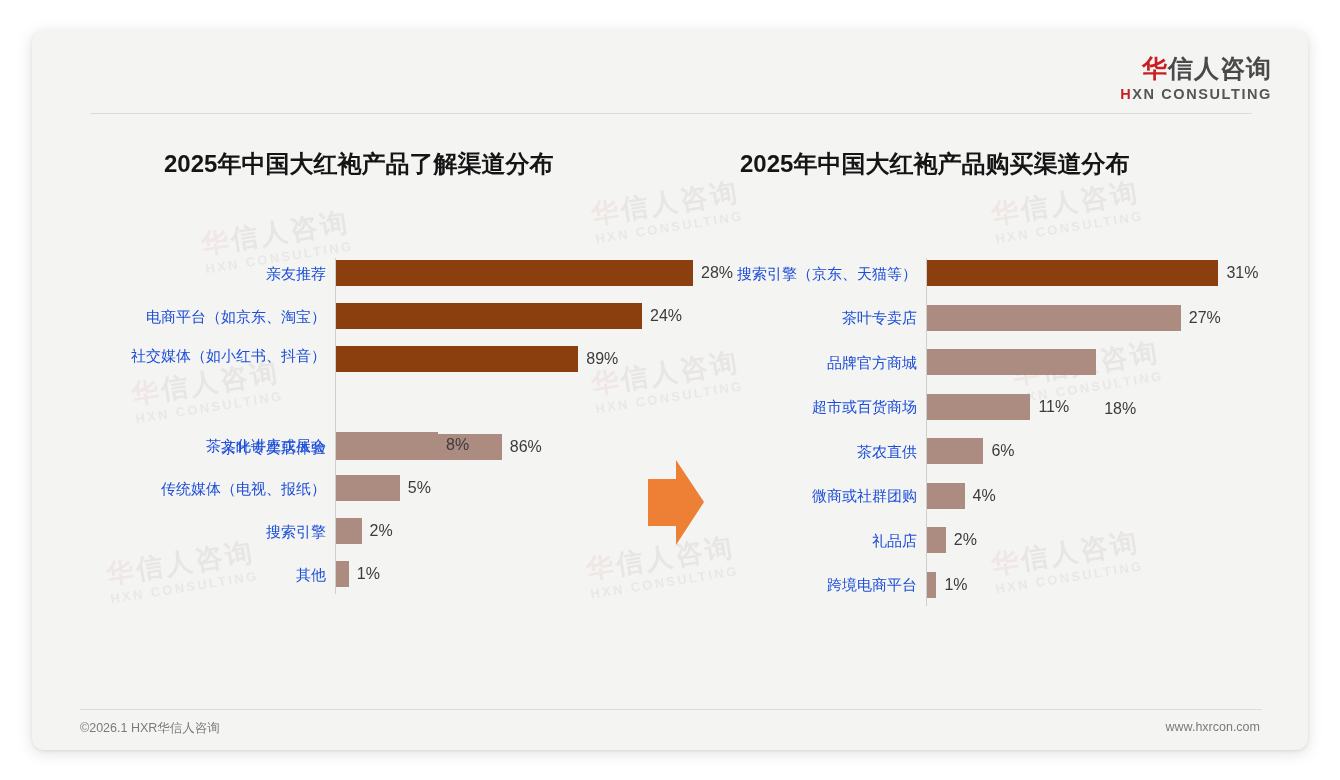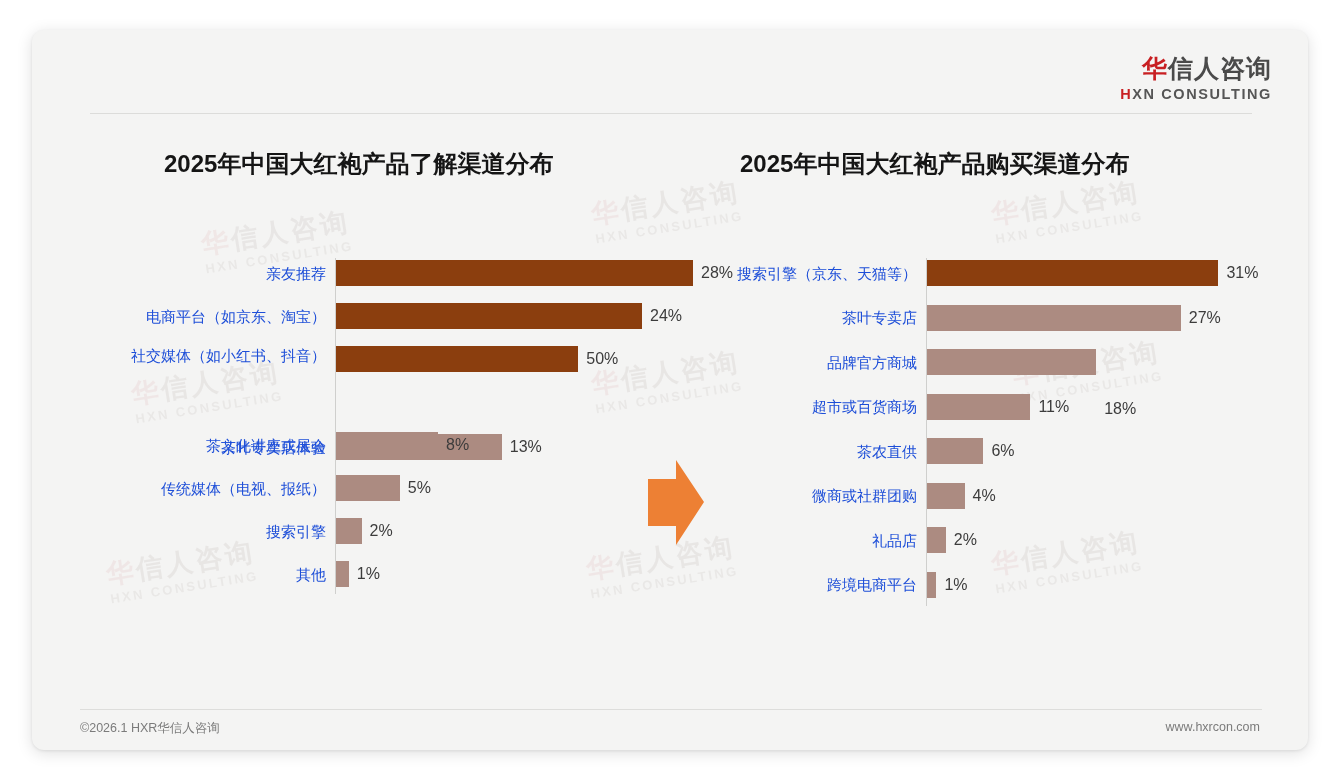--- a/index.html
+++ b/index.html
@@ -279,26 +279,26 @@
               <div class="bar-value" style="left: 623px; top: 5px;">28%</div>
             </div>
             <div class="bar-row" style="top: 45px; height: 26px;">
               <div class="bar-label" style="top: 5.5px;">电商平台（如京东、淘宝）</div>
               <div class="bar" style="width: 306px; height: 26px; background: rgb(139, 62, 14);"></div>
               <div class="bar-value" style="left: 572px; top: 5px;">24%</div>
             </div>
             <div class="bar-row" style="top: 88px; height: 26px;">
               <div class="bar-label" style="top: 2px;">社交媒体（如小红书、抖音）</div>
               <div class="bar" style="width: 242.25px; height: 26px; background: rgb(139, 62, 14);"></div>
-              <div class="bar-value" style="left: 508.25px; top: 5px;">50%</div>
+              <div class="bar-value" style="left: 508.25px; top: 5px;">89%</div>
             </div>
             <div class="bar-row" style="top: 131px; height: 26px; margin-top: 45px;">
               <div class="bar-label" style="top: 5.5px;">茶叶专卖店体验</div>
               <div class="bar" style="width: 165.75px; height: 26px; background: rgb(172, 139, 129);"></div>
-              <div class="bar-value" style="left: 431.75px; top: 5px;">13%</div>
+              <div class="bar-value" style="left: 431.75px; top: 5px;">86%</div>
             </div>
             <div class="bar-row" style="top: 174px; height: 26px;">
               <div class="bar-label" style="top: 5.5px;">茶文化讲座或展会</div>
               <div class="bar" style="width: 102px; height: 26px; background: rgb(172, 139, 129);"></div>
               <div class="bar-value" style="left: 368px; top: 5px;">8%</div>
             </div>
             <div class="bar-row" style="top: 217px; height: 26px;">
               <div class="bar-label" style="top: 5.5px;">传统媒体（电视、报纸）</div>
               <div class="bar" style="width: 63.75px; height: 26px; background: rgb(172, 139, 129);"></div>
               <div class="bar-value" style="left: 329.75px; top: 5px;">5%</div>

